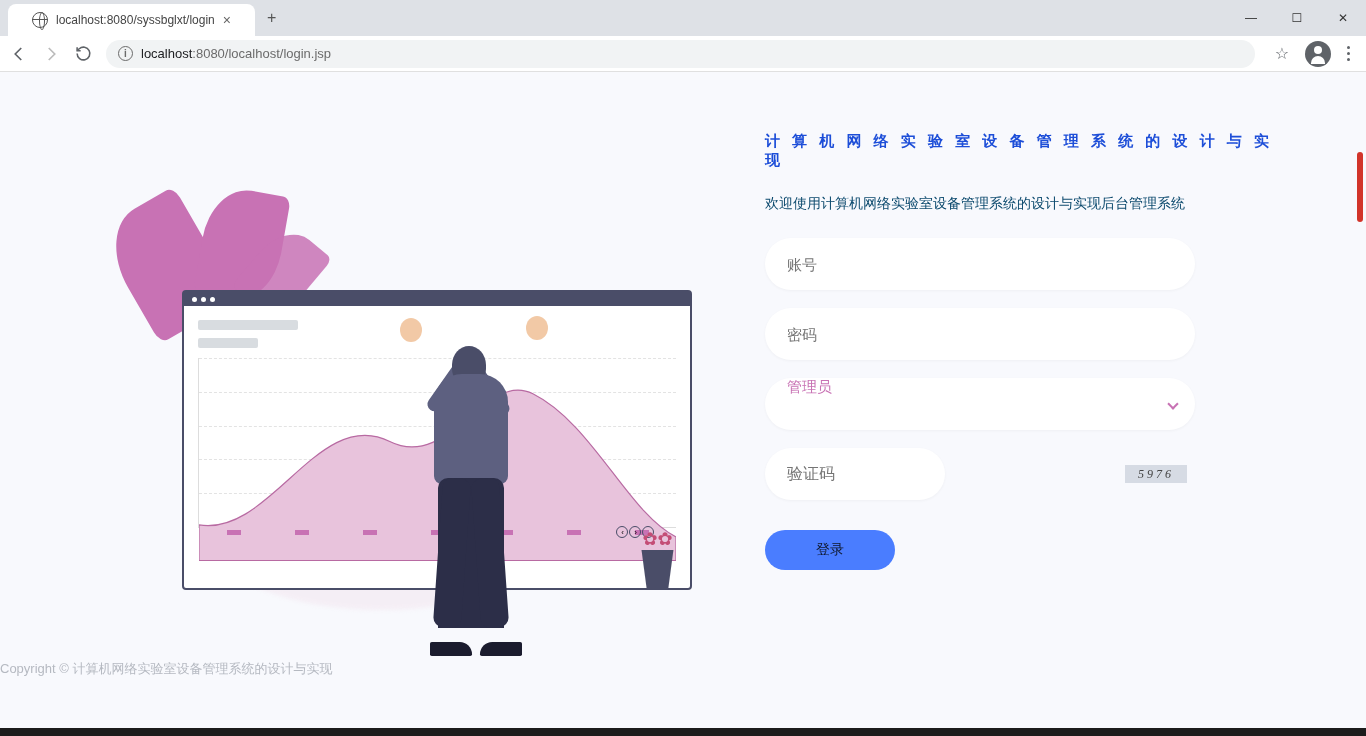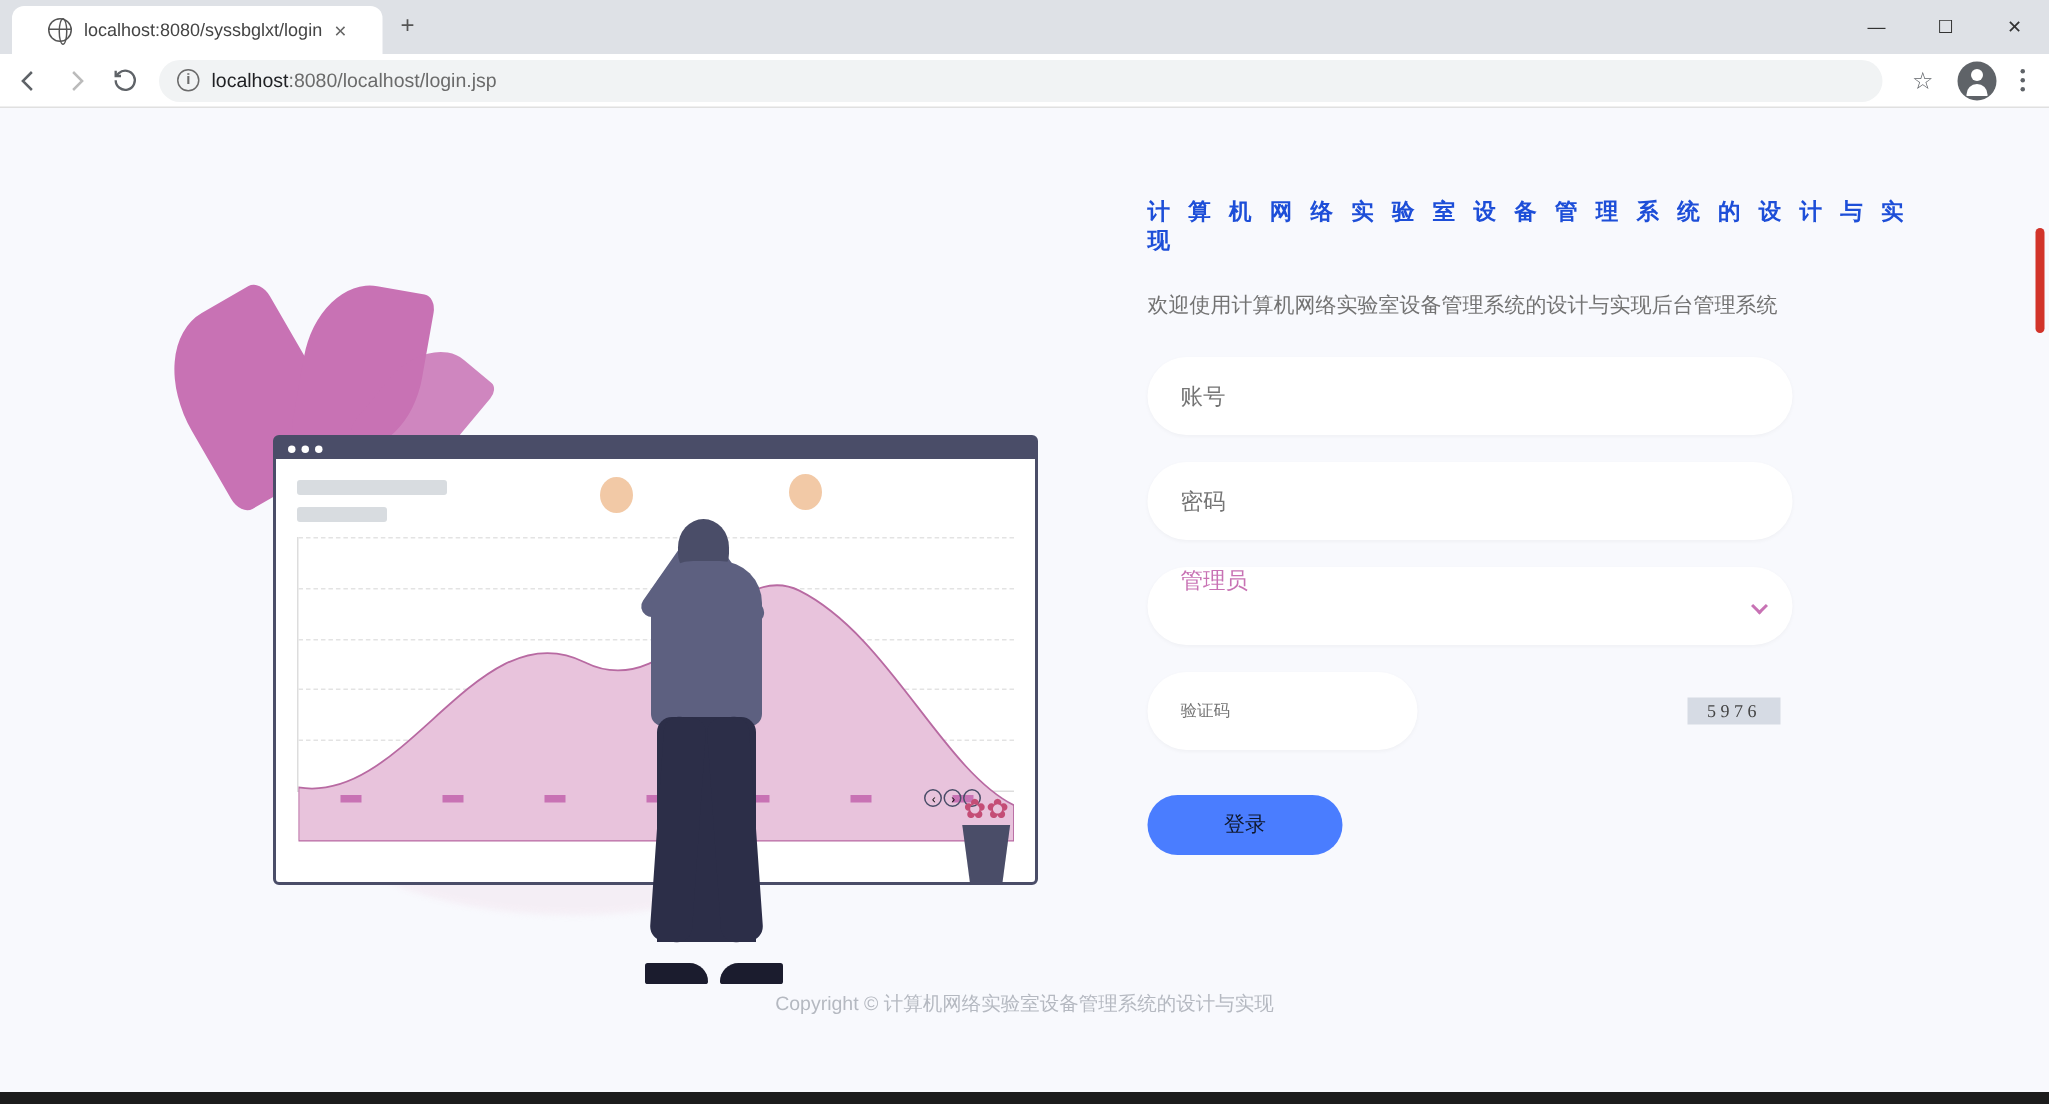--- a/index.html
+++ b/index.html
@@ -61,31 +61,31 @@
 .shoe-l{position:absolute;bottom:-6px;left:28px;width:42px;height:14px;background:#1b1c2e;border-radius:2px 14px 2px 2px}
 .shoe-r{position:absolute;bottom:-6px;left:78px;width:42px;height:14px;background:#1b1c2e;border-radius:14px 2px 2px 2px}
 .pot{position:absolute;bottom:40px;right:-20px;width:50px;text-align:center}
 .plant{color:#c44d76;font-size:18px}
 .pot-b{width:38px;height:40px;background:#4a4d68;margin:0 auto;clip-path:polygon(8% 0,92% 0,78% 100%,22% 100%)}
 .circles{position:absolute;bottom:92px;right:8px;display:flex;gap:1px}
 .circles i{width:12px;height:12px;border:1.5px solid #4a4d68;border-radius:50%;display:flex;align-items:center;justify-content:center;font-size:8px;font-style:normal}
 
 .right{width:44%;padding:60px 68px 0 0}
 .title{color:#1d4ed8;font-size:15px;font-weight:bold;letter-spacing:4px;margin-bottom:22px}
-.welcome{color:#737373;font-size:14px;line-height:1.6;margin-bottom:24px}
+.welcome{color:#0c4a6e;font-size:14px;line-height:1.6;margin-bottom:24px}
 .field{width:430px;height:52px;background:#fff;border-radius:26px;padding:0 22px;font-size:15px;color:#999;border:none;outline:none;margin-bottom:18px;box-shadow:0 1px 3px rgba(0,0,0,.04)}
 .sel-wrap{position:relative;width:430px;margin-bottom:18px}
 .sel{width:100%;height:52px;background:#fff;border-radius:26px;padding:0 22px;font-size:15px;color:#c872b4;border:none;outline:none;appearance:none;box-shadow:0 1px 3px rgba(0,0,0,.04)}
 .chev{position:absolute;right:18px;top:22px;width:8px;height:8px;border-right:2px solid #c872b4;border-bottom:2px solid #c872b4;transform:rotate(45deg)}
 .cap-row{display:flex;align-items:center;gap:180px;margin-bottom:30px}
-.cap-in{width:180px;height:52px;background:#fff;border-radius:26px;padding:0 22px;font-size:11px;color:#7f1d1d;border:none;outline:none;box-shadow:0 1px 3px rgba(0,0,0,.04)}
-.cap-img{width:62px;height:18px;background:#d6dbe4;font-family:serif;font-size:12px;letter-spacing:3px;text-align:center;line-height:18px;color:#444}
+.cap-in{width:180px;height:52px;background:#fff;border-radius:26px;padding:0 22px;font-size:16px;color:#7f1d1d;border:none;outline:none;box-shadow:0 1px 3px rgba(0,0,0,.04)}
+.cap-img{width:62px;height:18px;background:#d6dbe4;font-family:serif;font-style:italic;font-size:12px;letter-spacing:3px;text-align:center;line-height:18px;color:#444}
 .login-btn{width:130px;height:40px;background:#4a7dff;color:#0f172a;border:none;border-radius:20px;font-size:14px;cursor:pointer}
 
-.copy{position:absolute;bottom:50px;left:0;right:0;text-align:center;color:#b5b9c1;font-size:13px}
+.copy{position:absolute;bottom:50px;left:0;right:0;color:#b5b9c1;font-size:13px}
 
 .tbar{position:absolute;bottom:0;left:0;right:0;height:8px;background:#1c1c1c}
 </style>
 </head>
 <body>
 
 <div class="chrome-top">
   <div class="tab">
     <span class="globe"></span>
     <span>localhost:8080/syssbglxt/login</span>

